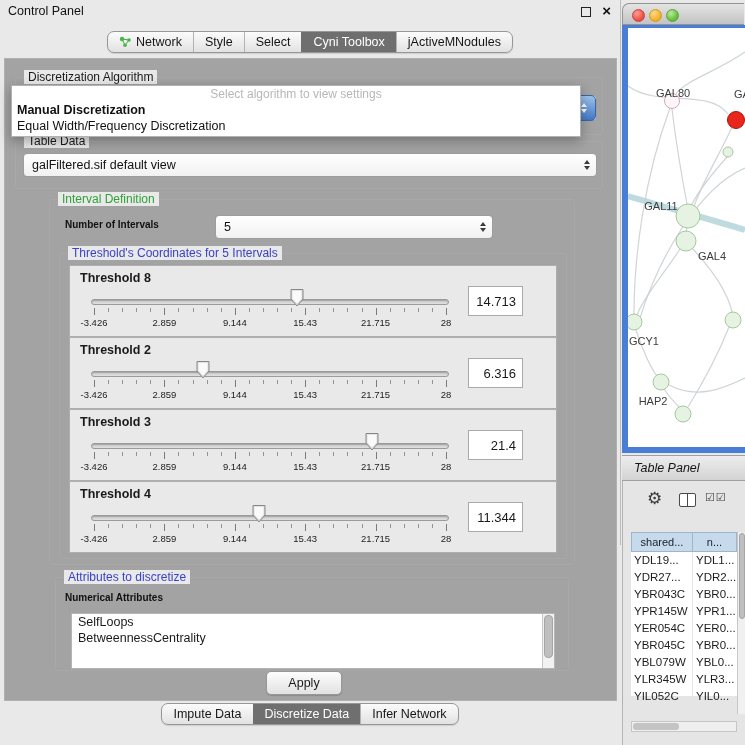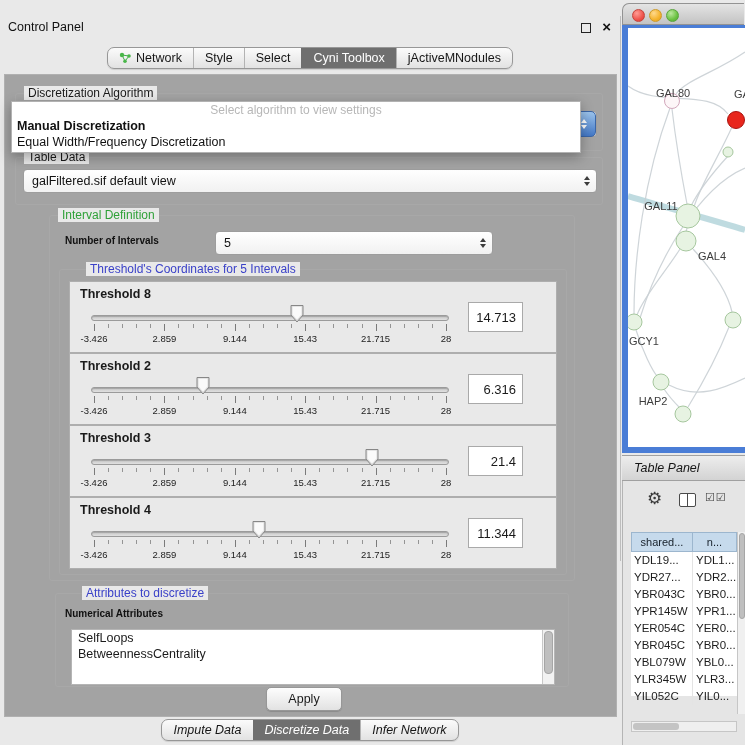--- a/index.html
+++ b/index.html
@@ -1,38 +1,38 @@
 <!DOCTYPE html>
 <html><head>
 <meta charset="utf-8">
 <style>
   html,body{margin:0;padding:0;}
   #app{position:relative;width:745px;height:745px;background:#e9e9e9;overflow:hidden;
        font-family:"Liberation Sans",sans-serif;color:#1a1a1a;}
 
   
-  #control-panel{position:absolute;left:0;top:16px;width:620px;height:545px;background:#e9e9e9;border-right:1px solid #bdbdbd;}
+  #control-panel{position:absolute;left:0;top:0;width:620px;height:545px;background:#e9e9e9;border-right:1px solid #bdbdbd;}
   #cp-title{position:absolute;left:8px;top:4px;font-size:12.5px;color:#111;}
   #cp-restore{position:absolute;right:29px;top:7px;width:8px;height:8px;border:1.5px solid #222;background:transparent;}
   #cp-close{position:absolute;right:9px;top:2px;font-size:15px;font-weight:bold;color:#111;}
 
   .tabrow{position:absolute;left:0;width:620px;display:flex;justify-content:center;}
   #cp-tabbar{top:31px;}
-  #cp-bottombar{top:703px;font-style:italic;}
+  #cp-bottombar{top:703px;}
   .seg-control{display:inline-flex;border:1px solid #979797;border-radius:7px;overflow:hidden;background:linear-gradient(#fbfbfb,#e2e2e2);box-shadow:0 1px 1px rgba(0,0,0,.12);}
   .seg{display:flex;align-items:center;gap:4px;padding:3px 11px;font-size:12.5px;color:#161616;border-left:1px solid #b3b3b3;white-space:nowrap;}
   .seg:first-child{border-left:none;}
   .seg.selected{background:#6f6f6f;color:#fff;border-left-color:#6f6f6f;}
 
   #cp-main{position:absolute;left:4px;top:58px;width:611px;height:641px;border:1px solid #b0b0b0;background:#a3a3a3;}
 
   .group{position:absolute;border:1px solid #a8a8a8;border-radius:3px;}
   .group-title{position:absolute;top:-8px;left:8px;background:#e9e9e9;padding:0 4px;font-size:12px;white-space:nowrap;}
   .group-title.green{color:#2fa138;}
-  .group-title.blue{color:#3a41c8;margin-left:18px;}
+  .group-title.blue{color:#3a41c8;}
 
   #g-alg{left:10px;top:18px;width:586px;height:56px;}
   #g-table{left:10px;top:82px;width:586px;height:46px;}
   #g-interval{left:44px;top:140px;width:524px;height:364px;}
   #g-thresh{left:54px;top:194px;width:506px;height:304px;}
   #g-attr{left:50px;top:518px;width:512px;height:92px;}
 
   .combo{position:absolute;background:linear-gradient(#ffffff,#f1f1f1);border:1px solid #9d9d9d;border-radius:4px;
          display:flex;align-items:center;font-size:12.5px;color:#111;}
   .combo-text{padding-left:8px;overflow:hidden;white-space:nowrap;}

